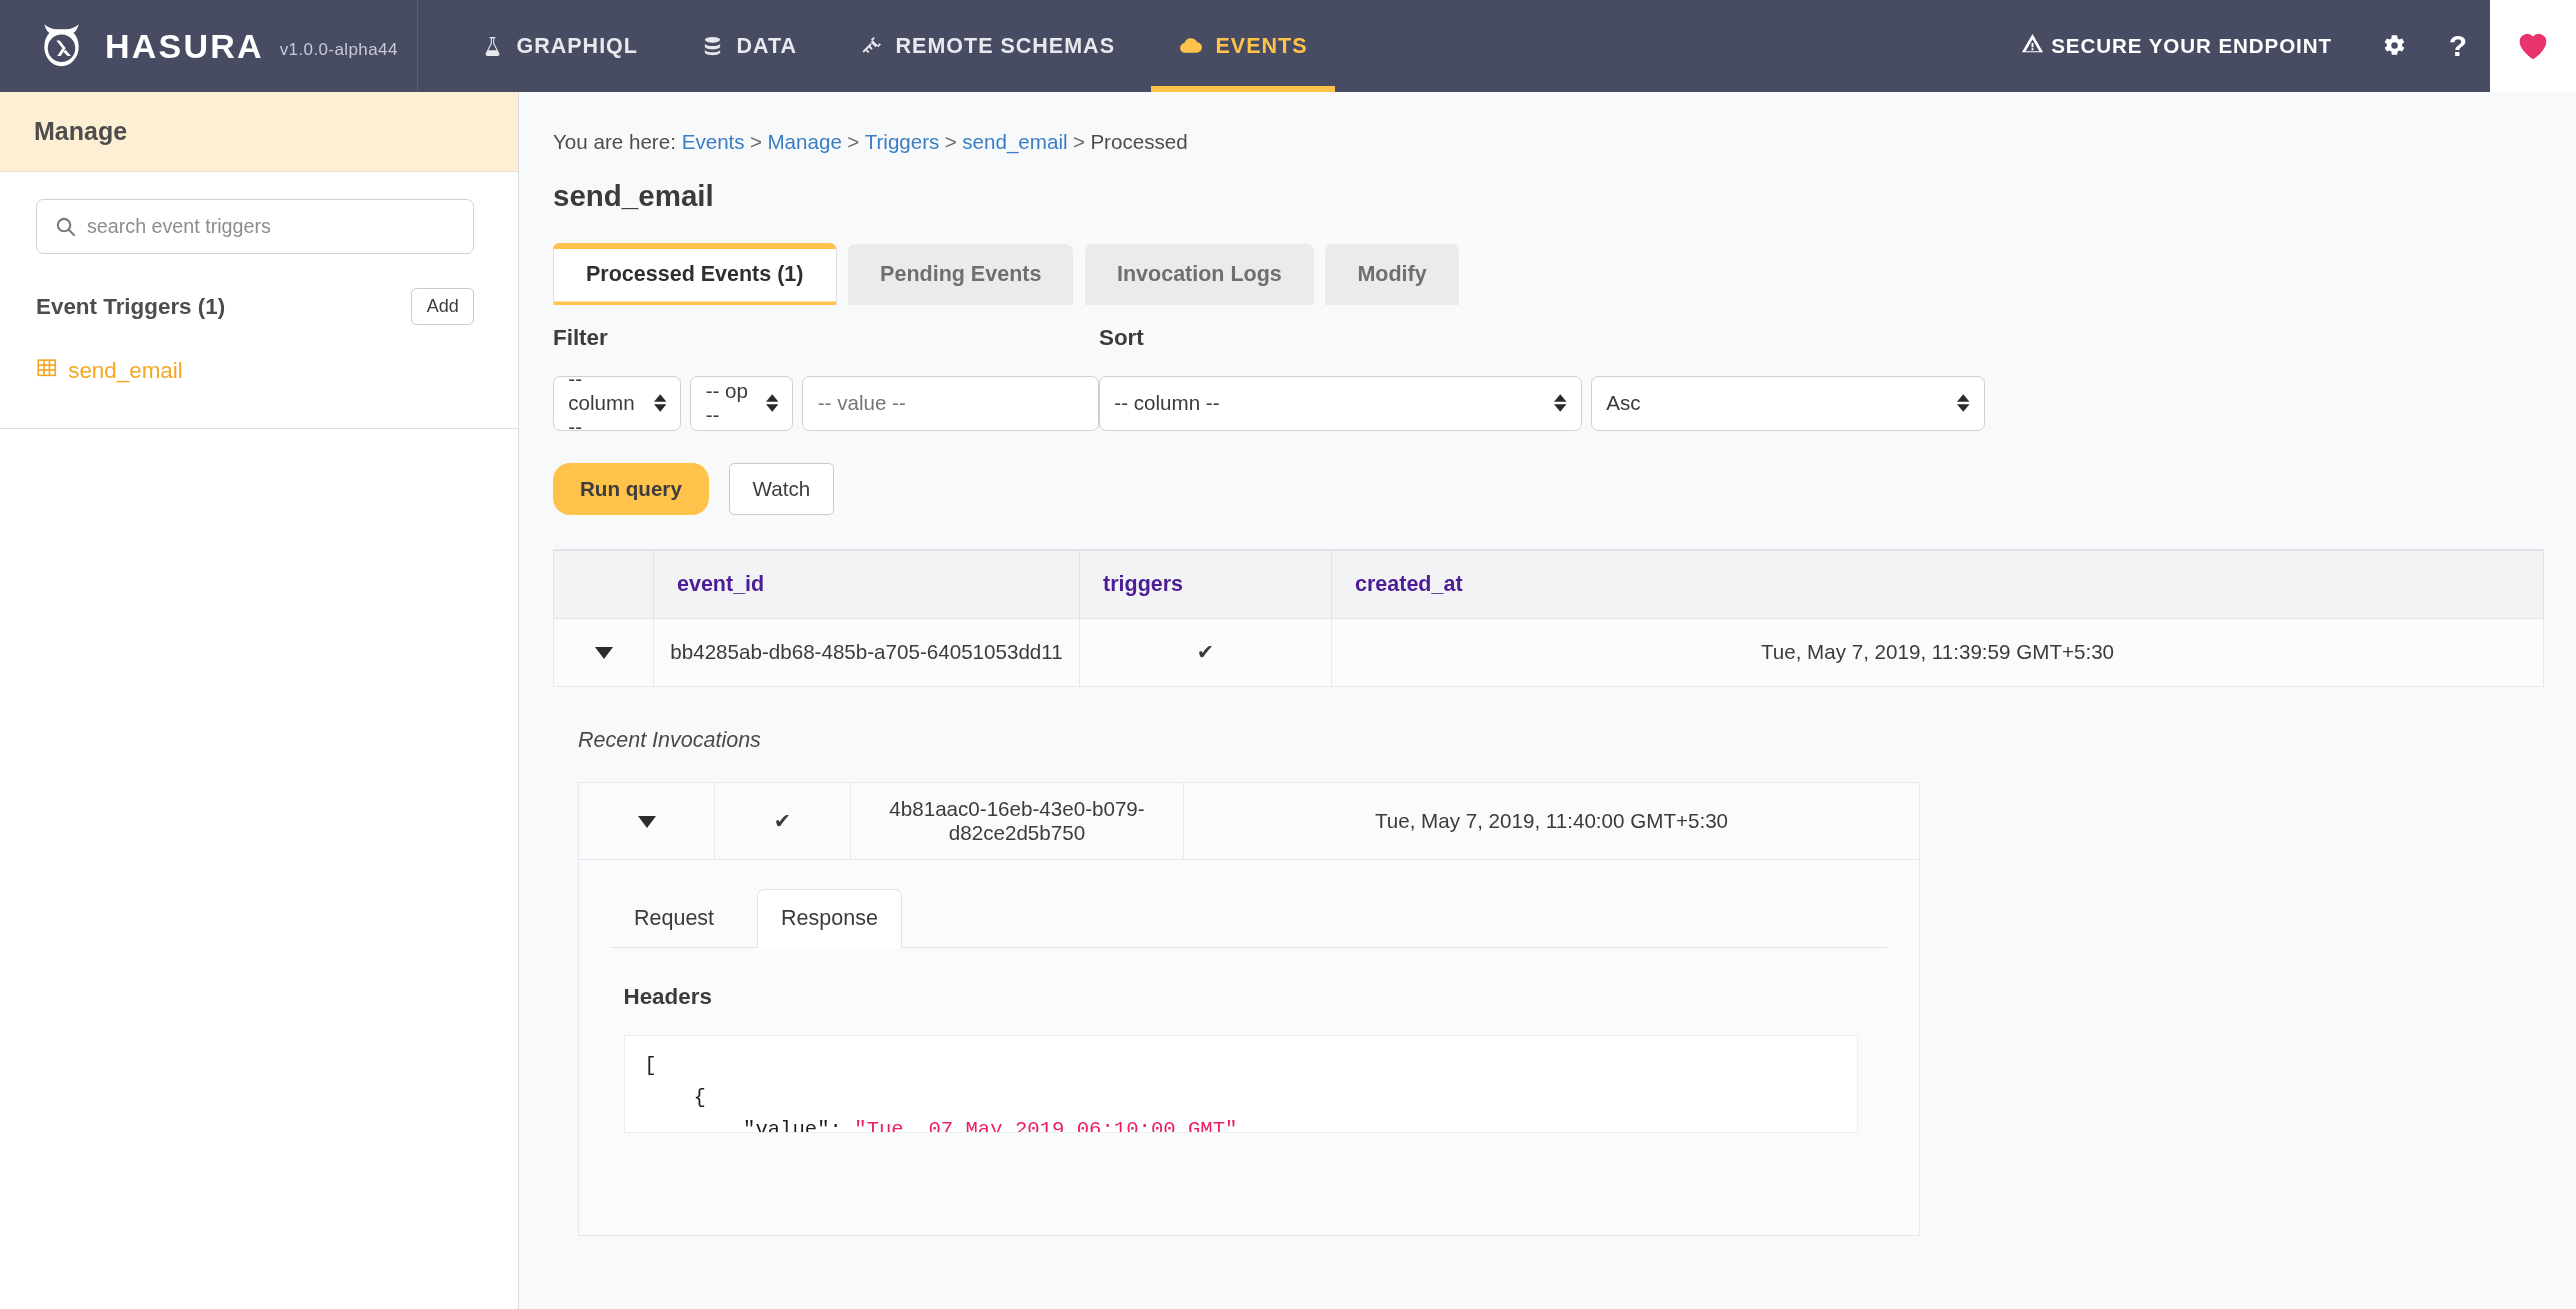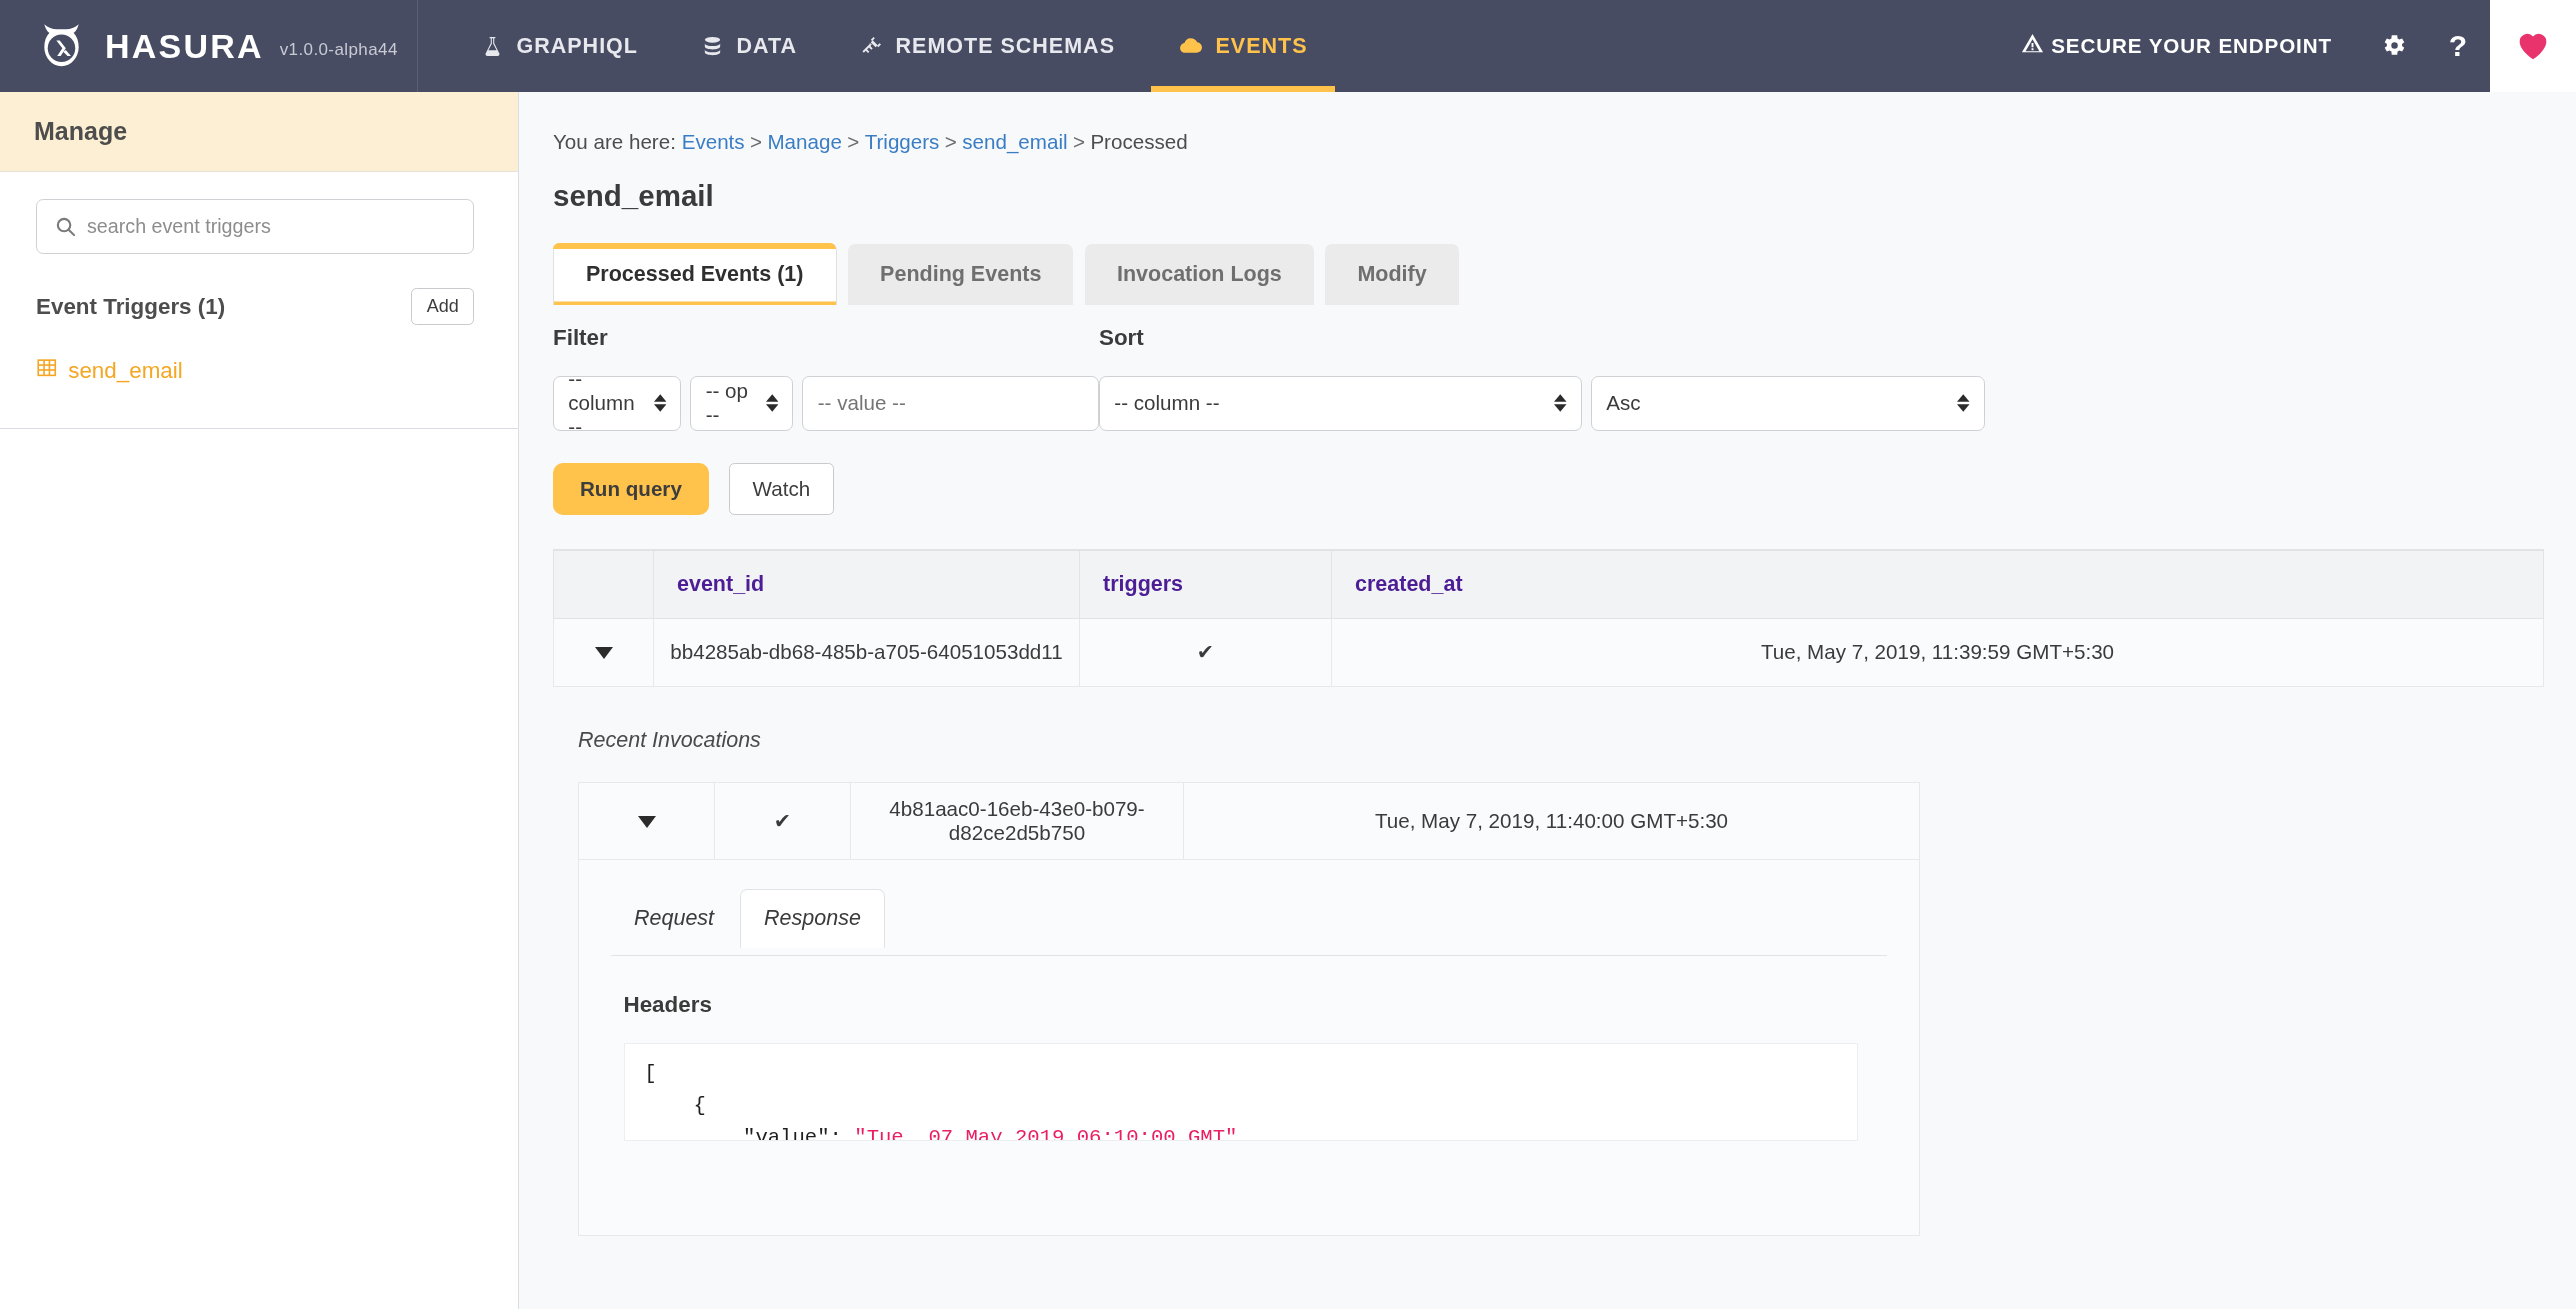--- a/index.html
+++ b/index.html
@@ -245,21 +245,21 @@
   .sel-col1 { width: 313px; }
   .sel-op { width: 240px; }
   .txt-value { width: 326px; color: #8d8d8d; cursor: text; }
   .sel-sortcol { width: 483px; }
   .sel-dir { width: 394px; }
 
   .action-row { display: flex; gap: 19.7px; padding: 32px 0 0 34px; }
   .btn-run {
     background: #FFC24B;
     border: none;
-    border-radius: 10px;
+    border-radius: 17px;
     padding: 0 27px;
     height: 52px;
     font-size: 20.6px;
     font-weight: 700;
     color: #3d3d3d;
     cursor: pointer;
     font-family: "Liberation Sans", sans-serif;
   }
   .btn-watch {
     background: #ffffff;
@@ -348,23 +348,22 @@
     background: #FAFBFC;
     border: 0.9px solid #e6e8ec;
     border-top: none;
     padding: 29px 32px 0 32px;
     min-height: 376px;
   }
   .rr-tabs {
     display: flex;
     align-items: flex-end;
     border-bottom: 0.9px solid #e2e4e8;
-    gap: 3px;
-    padding-bottom: 8px;
-    font-style: italic;
+    gap: 20px;
+    padding-bottom: 0;
   }
   .rr-tab {
     padding: 18px 23px;
     font-size: 21.5px;
     color: #3b3b3b;
     cursor: pointer;
     background: transparent;
     border-radius: 7.2px 7.2px 0 0;
     line-height: 1;
   }

